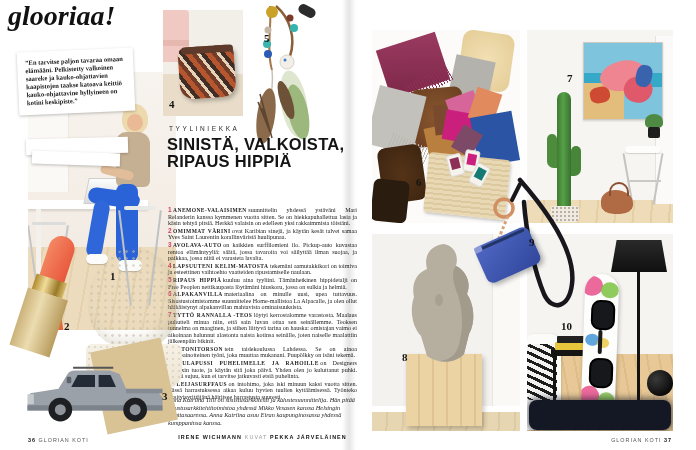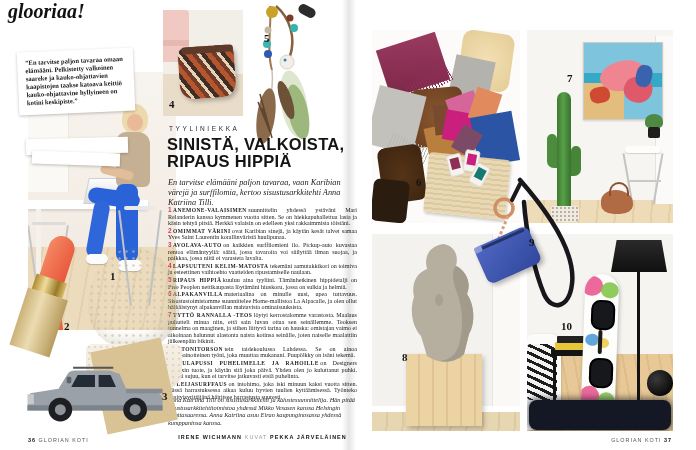--- a/index.html
+++ b/index.html
@@ -1,21 +1,21 @@
 <!DOCTYPE html>
 <html><head>
 <meta charset="utf-8">
 <style>
   html,body{margin:0;padding:0;background:#ffffff;}
   .spread{position:relative;width:696px;height:450px;background:#ffffff;overflow:hidden;
           font-family:"Liberation Sans",sans-serif;}
   .abs{position:absolute;}
   
   .masthead{font-family:"Liberation Serif",serif;font-style:italic;font-weight:700;
-            font-size:20px;color:#111;letter-spacing:0px;}
+            font-size:28px;color:#111;letter-spacing:0px;}
   .kicker{font-size:6.5px;letter-spacing:2.6px;color:#2b2b2b;font-weight:400;}
   .headline{font-weight:700;font-size:16.5px;line-height:17px;color:#141414;letter-spacing:.3px;}
   .lead{font-family:"Liberation Serif",serif;font-style:italic;font-size:8.3px;line-height:9.8px;color:#1c1c1c;}
   .bodycol{font-family:"Liberation Serif",serif;font-size:6.1px;line-height:6.6px;color:#242424;text-align:justify;}
   .bodycol p{margin:0 0 1px 0;}
   .itemnum{color:#d23c5a;font-family:"Liberation Sans",sans-serif;font-weight:700;font-size:6.4px;margin-right:1.5px;}
   .leadin{font-weight:700;font-size:5.5px;letter-spacing:.45px;margin-right:1.5px;}
   .bio{font-family:"Liberation Serif",serif;font-style:italic;font-size:6.3px;line-height:7.6px;color:#242424;}
   .byline{font-size:5.4px;letter-spacing:1.1px;color:#111;font-weight:700;text-align:center;}
   .byline .lt{color:#9a9a9a;font-weight:400;}
@@ -97,21 +97,20 @@
     <ellipse cx="62" cy="100" rx="13" ry="34" transform="rotate(-10 62 100)" fill="#dfe6d0"></ellipse>
     <ellipse cx="66" cy="108" rx="10" ry="28" transform="rotate(-12 66 108)" fill="#9db87c"></ellipse>
     <ellipse cx="54" cy="96" rx="6" ry="20" transform="rotate(-18 54 96)" fill="#6d5238"></ellipse>
   </svg>
 
   <div class="abs kicker" style="left:169px;top:125px;">TYYLINIEKKA</div>
   <div class="abs headline" style="left:167px;top:136px;width:192px;">
     <div>SINISTÄ, VALKOISTA,</div>
     <div>RIPAUS HIPPIÄ</div>
   </div>
-  <div class="abs lead" style="left:168px;top:178px;width:178px;">En tarvitse elämääni paljon tavaraa, vaan Karibian värejä ja surffilomia, kertoo sisustusarkkitehti Anna Katriina Tilli.</div>
 
   <div class="abs bodycol" style="left:168px;top:207px;width:189px;">
     <p><span class="itemnum">1</span><span class="leadin">ANEMONE-VALAISIMEN</span><span>suunnittelin yhdessä ystäväni Mari Relanderin kanssa kymmenen vuotta sitten. Se on hiekkapuhallettua lasia ja käsin tehtyä pitsiä. Herkkä valaisin on edelleen yksi rakkaimmista töistäni.</span></p>
     <p><span class="itemnum">2</span><span class="leadin">OMIMMAT VÄRINI</span><span>ovat Karibian sinejä, ja käytän kesät talvet samaa Yves Saint Laurentin korallinväristä huulipunaa.</span></p>
     <p><span class="itemnum">3</span><span class="leadin">AVOLAVA-AUTO</span><span>on kaikkien surffilomieni ilo. Pickup-auto kuvastaa rentoa elämäntyyliä: säätä, jossa tavaroita voi säilyttää ilman suojaa, ja paikkaa, jossa niitä ei varasteta lavalta.</span></p>
     <p><span class="itemnum">4</span><span class="leadin">LAPSUUTENI KELIM-MATOSTA</span><span>tekemäni aamutakkikori on toimiva ja esteettinen vaihtoehto vaatteiden ripustamiselle naulaan.</span></p>
     <p><span class="itemnum">5</span><span class="leadin">RIPAUS HIPPIÄ</span><span>kuuluu aina tyyliini. Tämänhetkinen hippidetalji on Free Peoplen nettikaupasta löytämäni hiuskoru, jossa on sulkia ja helmiä.</span></p>
     <p><span class="itemnum">6</span><span class="leadin">ALPAKANVILLA</span><span>materiaalina on minulle uusi, upea tuttavuus. Sisustustoimistomme suunnittelee Home-mallistoa La Alpacalle, ja olen ollut häikäistynyt alpakanvillan mahtavista ominaisuuksista.</span></p>
     <p><span class="itemnum">7</span><span class="leadin">TYTTÖ RANNALLA -TEOS</span><span>löytyi kerrostalomme varastosta. Maalaus puhutteli minua niin, että sain luvan ottaa sen seinällemme. Teoksen tunnelma on maaginen, ja siihen liittyvä tarina on hauska: omistajan vaimo ei aikoinaan halunnut alastonta naista kotinsa seinälle, joten naiselle maalattiin jälkeenpäin bikinit.</span></p>
     <p><span class="itemnum">8</span><span class="leadin">BETONITORSON</span><span>tein taidekoulussa Lahdessa. Se on ainoa taidepainotteinen työni, joka muuttaa mukanani. Puupölkky on isäni tekemä.</span></p>

